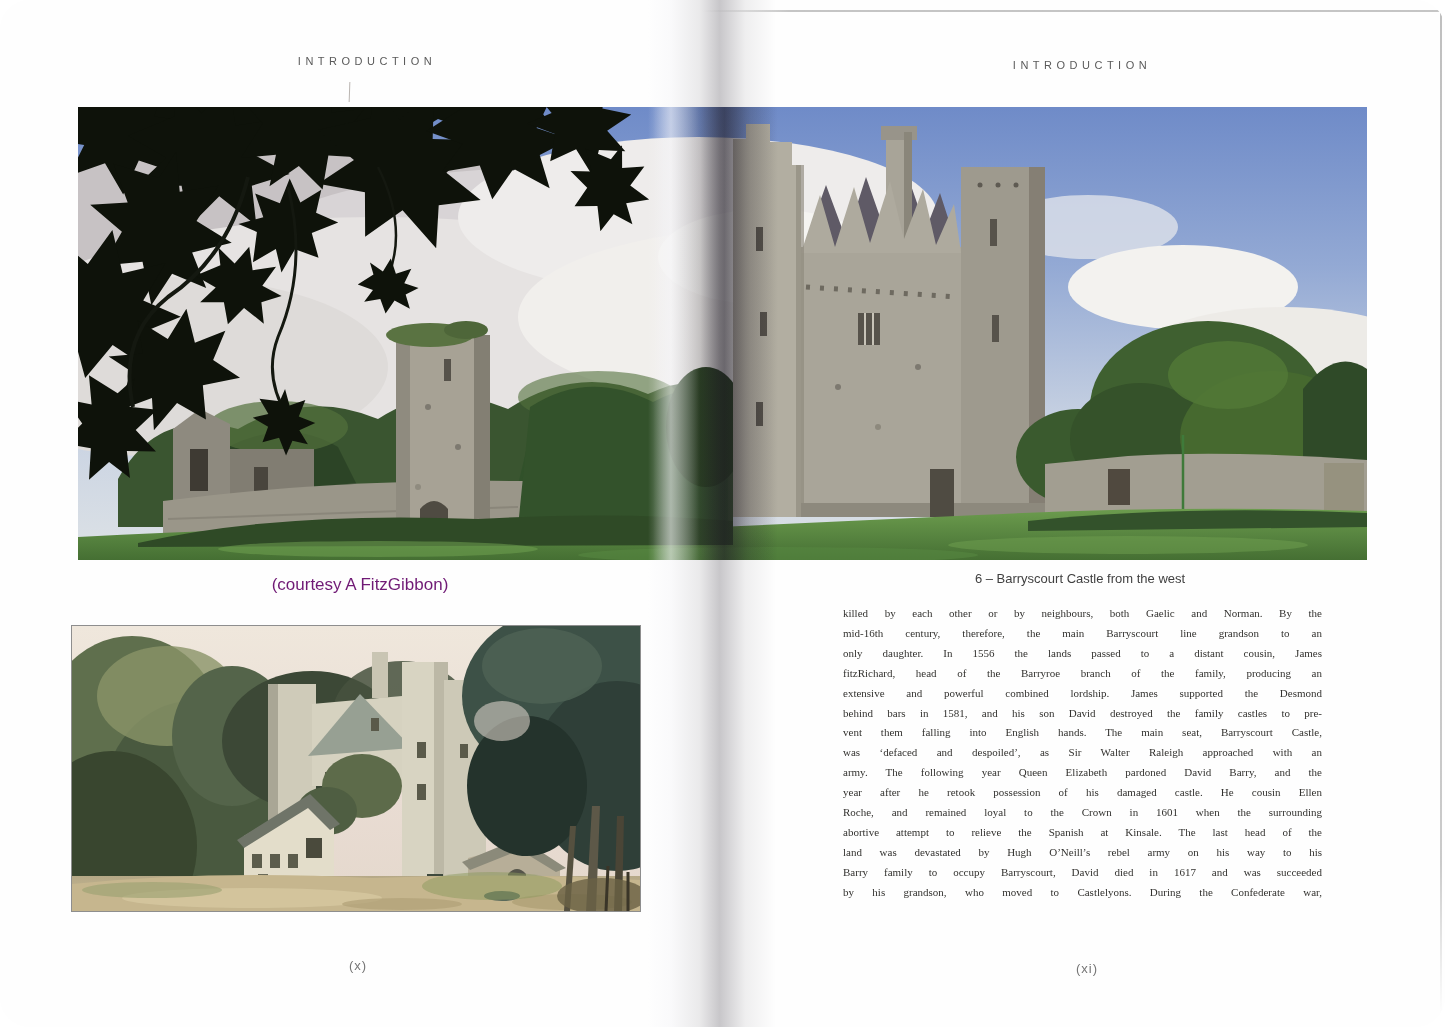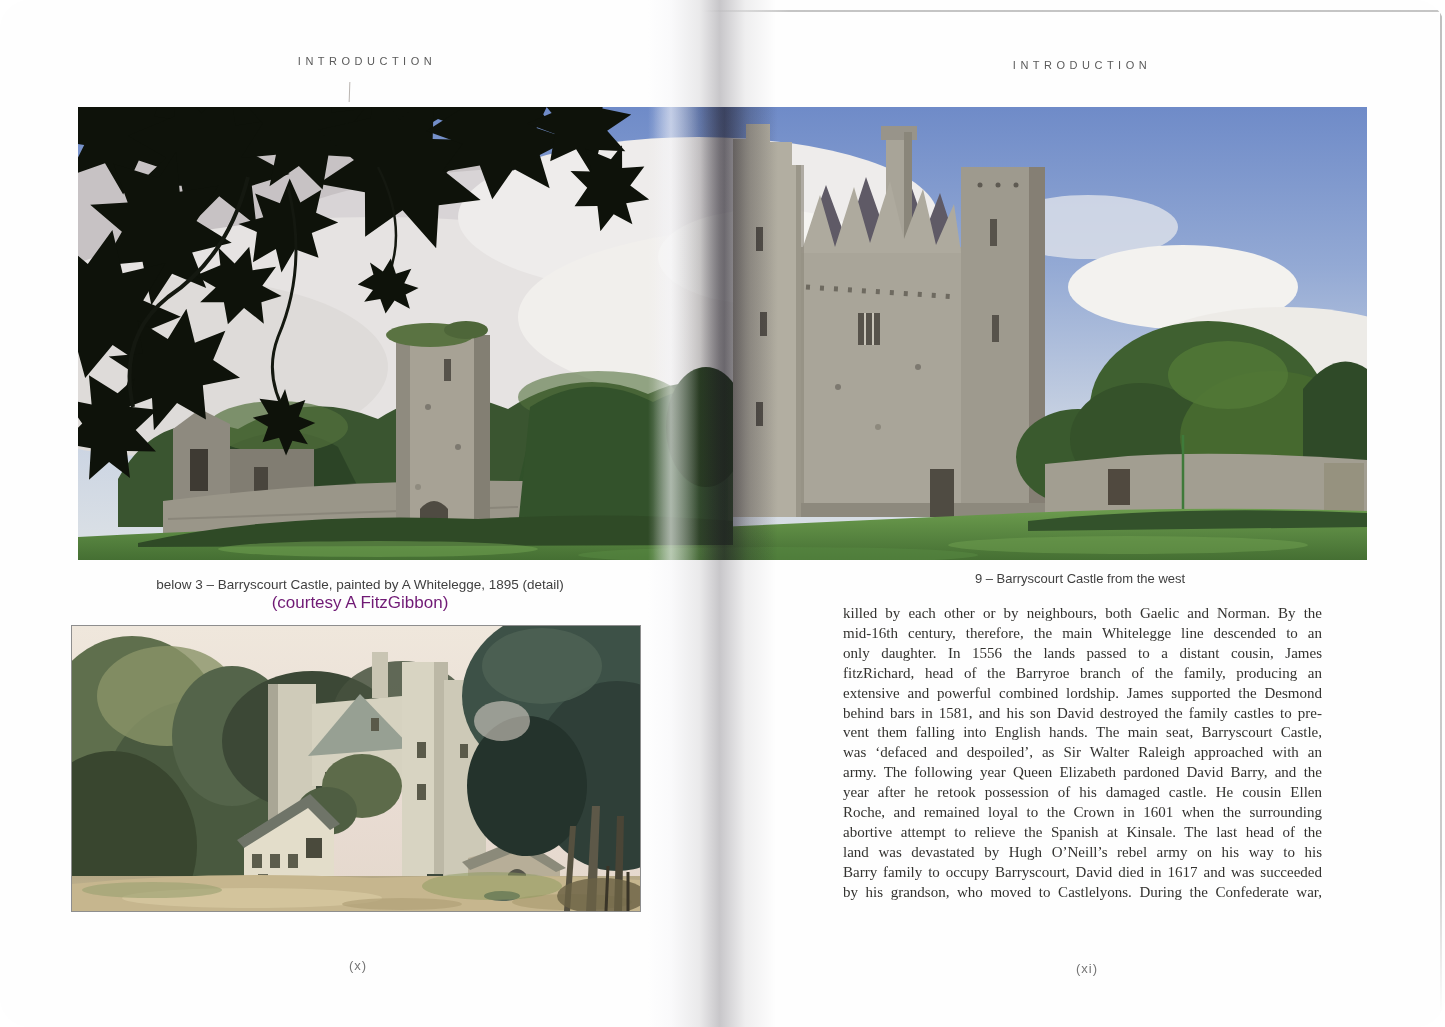--- a/index.html
+++ b/index.html
@@ -53,21 +53,21 @@
     position:absolute; left:880px; top:571px; width:400px; text-align:center;
     font-size:13px;
   }
   .watercolor {
     position:absolute; left:72px; top:626px; width:568px; height:285px;
     outline:1px solid #8e8e8e; background:#e9dfd5;
   }
   .watercolor svg { display:block; }
   .body-text {
     position:absolute; left:843px; top:604px; width:479px;
-    font-family:"Liberation Serif", serif; font-size:15px; color:#33322f;
+    font-family:"Liberation Serif", serif; font-size:11px; color:#33322f;
   }
   .body-line {
     line-height:19.9px; text-align:justify; text-align-last:justify;
     white-space:nowrap; width:100%;
   }
   .folio {
     position:absolute; width:100px; text-align:center;
     font-size:13px; color:#757575; letter-spacing:1px;
   }
   .folio.left  { left:308px; top:958px; }
@@ -220,24 +220,23 @@
         <path d="M210,80 Q230,160 200,230 Q185,270 210,310" stroke="#141810" stroke-width="3" fill="none"></path>
         <path d="M300,60 Q330,120 310,170" stroke="#141810" stroke-width="2.5" fill="none"></path>
         <use href="#lc" transform="translate(205,315) scale(0.6) rotate(50)"></use>
         <use href="#lc" transform="translate(310,180) scale(0.55) rotate(10)"></use>
       </g>
     </svg>
     <div class="photo-gutter-shade"></div>
   </figure>
 
   <div class="caption caption-left">
-    <div>below 3 – Barryscourt Castle, painted by A Whitelegge, 1895 (detail)</div>
     <div class="caption-sub">(courtesy A FitzGibbon)</div>
   </div>
-  <div class="caption caption-right">9 – Barryscourt Castle from the west</div>
+  <div class="caption caption-right">6 – Barryscourt Castle from the west</div>
 
   <figure class="watercolor">
     <svg width="568" height="285" viewBox="0 0 568 285">
       <defs>
         <linearGradient id="wcSky" x1="0" y1="0" x2="0" y2="1">
           <stop offset="0%" stop-color="#efe7dc"></stop>
           <stop offset="60%" stop-color="#e9dcd3"></stop>
           <stop offset="100%" stop-color="#e4d8cc"></stop>
         </linearGradient>
         <linearGradient id="wcGround" x1="0" y1="0" x2="0" y2="1">
@@ -312,21 +311,21 @@
         <ellipse cx="530" cy="270" rx="45" ry="18" fill="#6a6245" opacity="0.8"></ellipse>
         <line x1="536" y1="240" x2="534" y2="285" stroke="#3a3528" stroke-width="3"></line>
         <line x1="556" y1="246" x2="556" y2="285" stroke="#3a3528" stroke-width="3"></line>
       </g>
       <ellipse cx="420" cy="260" rx="70" ry="14" fill="#8c9a5e" opacity="0.5"></ellipse>
     </svg>
   </figure>
 
   <div class="body-text">
       <div class="body-line">killed by each other or by neighbours, both Gaelic and Norman. By the</div>
-      <div class="body-line">mid-16th century, therefore, the main Whitelegge line descended to an</div>
+      <div class="body-line">mid-16th century, therefore, the main Barryscourt line grandson to an</div>
       <div class="body-line">only daughter. In 1556 the lands passed to a distant cousin, James</div>
       <div class="body-line">fitzRichard, head of the Barryroe branch of the family, producing an</div>
       <div class="body-line">extensive and powerful combined lordship. James supported the Desmond</div>
       <div class="body-line">behind bars in 1581, and his son David destroyed the family castles to pre-</div>
       <div class="body-line">vent them falling into English hands. The main seat, Barryscourt Castle,</div>
       <div class="body-line">was ‘defaced and despoiled’, as Sir Walter Raleigh approached with an</div>
       <div class="body-line">army. The following year Queen Elizabeth pardoned David Barry, and the</div>
       <div class="body-line">year after he retook possession of his damaged castle. He cousin Ellen</div>
       <div class="body-line">Roche, and remained loyal to the Crown in 1601 when the surrounding</div>
       <div class="body-line">abortive attempt to relieve the Spanish at Kinsale. The last head of the</div>

